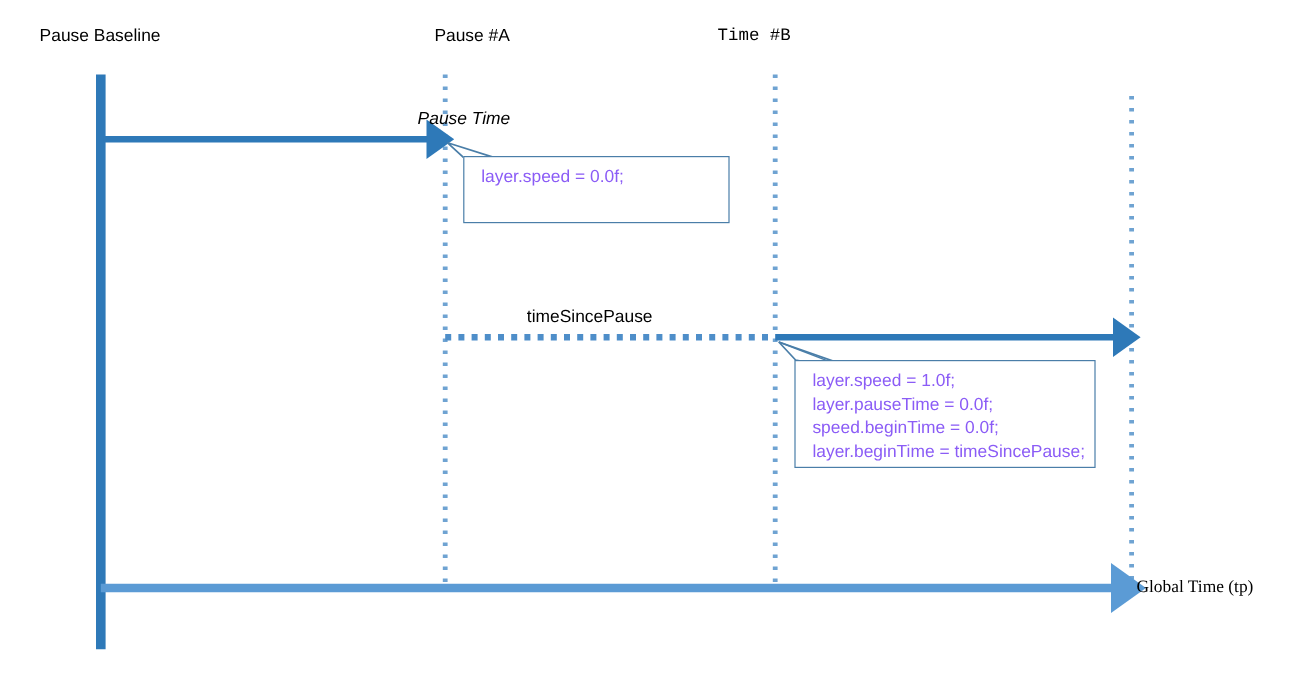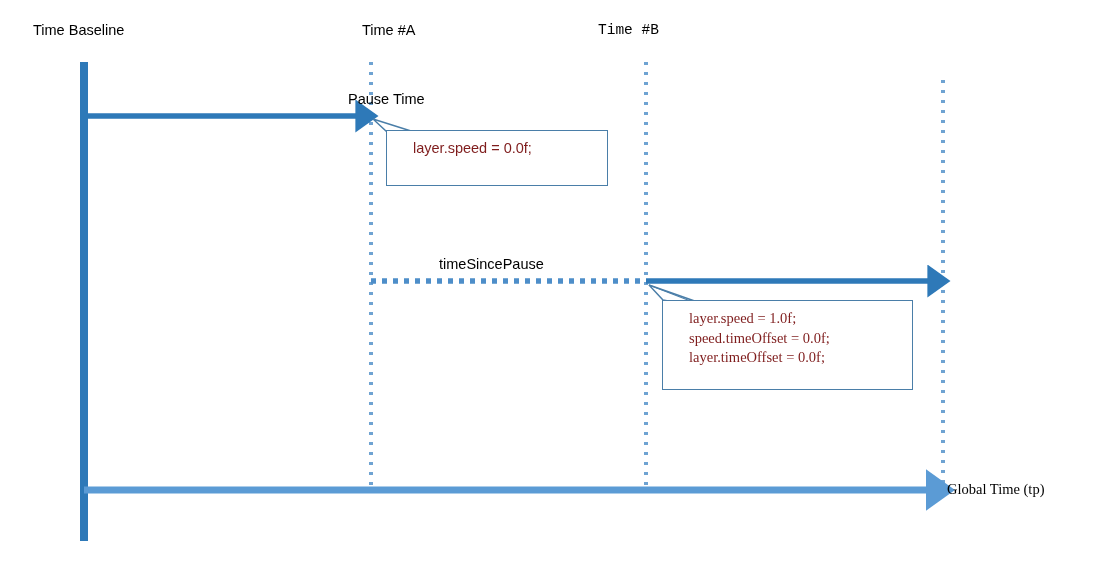--- a/index.html
+++ b/index.html
@@ -41,23 +41,22 @@
   .callout {
     position: absolute;
     box-sizing: border-box;
     background: #ffffff;
     border: 1px solid #4A7EA8;
     padding: 8px 0 8px 14px;
   }
   .callout .code-line {
     font-size: 14.5px;
     line-height: 19.5px;
-    color: #7f1d1d;
+    color: #8b5cf6;
     white-space: nowrap;
-    margin-left: 12px;
   }
 </style>
 </head>
 <body>
 
 <div id="canvas">
 
   <svg id="vector-layer" viewBox="0 0 1095 573">
     <defs>
       <marker id="ah-dark" markerWidth="9" markerHeight="9" refX="1.2" refY="3" orient="auto" markerUnits="strokeWidth">
@@ -81,33 +80,34 @@
     <line x1="646" y1="281" x2="934" y2="281" stroke="#2E79B8" stroke-width="5.5" marker-end="url(#ah-dark)"></line>
 
     <path d="M373,119 L449,143 L386,131 z" fill="none" stroke="#4A7EA8" stroke-width="1.4"></path>
 
     <path d="M649,285 L726,312 L663,300 z" fill="none" stroke="#4A7EA8" stroke-width="1.4"></path>
     <line x1="649" y1="285" x2="693" y2="302" stroke="#4A7EA8" stroke-width="1.2"></line>
 
     <line x1="84" y1="490" x2="934" y2="490" stroke="#5B9BD5" stroke-width="7" marker-end="url(#ah-light)"></line>
   </svg>
 
-  <div class="lbl col-head" style="left:33px; top:22px;">Time Baseline</div>
-  <div class="lbl col-head" style="left:362px; top:22px;">Time #A</div>
+  <div class="lbl col-head" style="left:33px; top:22px;">Pause Baseline</div>
+  <div class="lbl col-head" style="left:362px; top:22px;">Pause #A</div>
   <div class="lbl col-head" style="left:598px; top:22px;font-family:Liberation Mono, monospace;">Time #B</div>
 
-  <div class="lbl" style="left:348px; top:91px;">Pause Time</div>
+  <div class="lbl" style="left:348px; top:91px;font-style:italic;">Pause Time</div>
 
   <div class="lbl" style="left:439px; top:256px;">timeSincePause</div>
 
   <div class="lbl" style="left:947px; top:481px;font-family:Liberation Serif, serif;">Global Time (tp)</div>
 
   <div class="callout" style="left:386px; top:130px; width:222px; height:56px;">
     <div class="code-line">layer.speed = 0.0f;</div>
   </div>
 
-  <div class="callout" style="left:662px; top:300px; width:251px; height:90px;font-family:Liberation Serif, serif;">
+  <div class="callout" style="left:662px; top:300px; width:251px; height:90px;">
     <div class="code-line">layer.speed = 1.0f;</div>
-    <div class="code-line">speed.timeOffset = 0.0f;</div>
-    <div class="code-line">layer.timeOffset = 0.0f;</div>
+    <div class="code-line">layer.pauseTime = 0.0f;</div>
+    <div class="code-line">speed.beginTime = 0.0f;</div>
+    <div class="code-line">layer.beginTime = timeSincePause;</div>
   </div>
 
 </div>
 
 </body></html>

